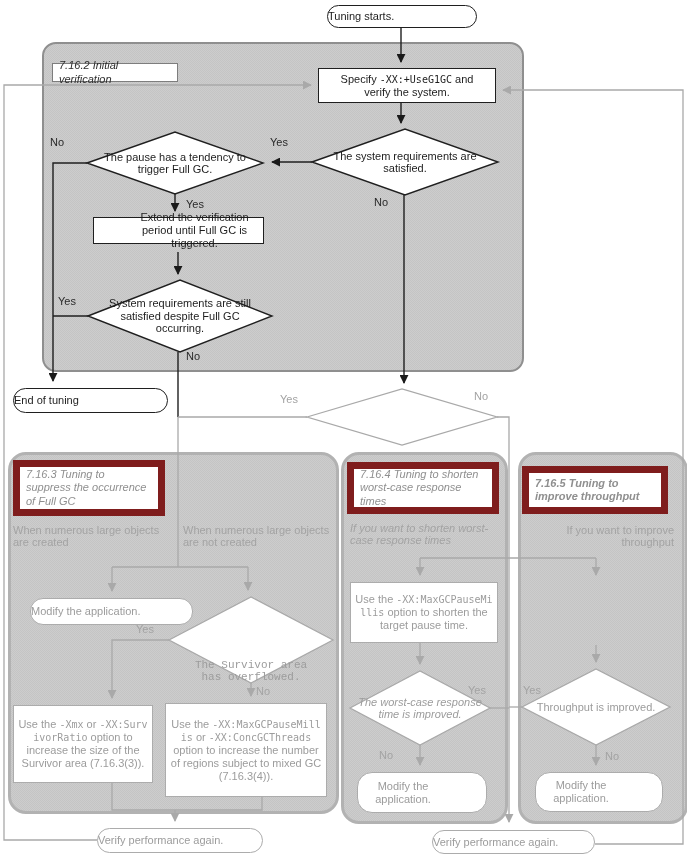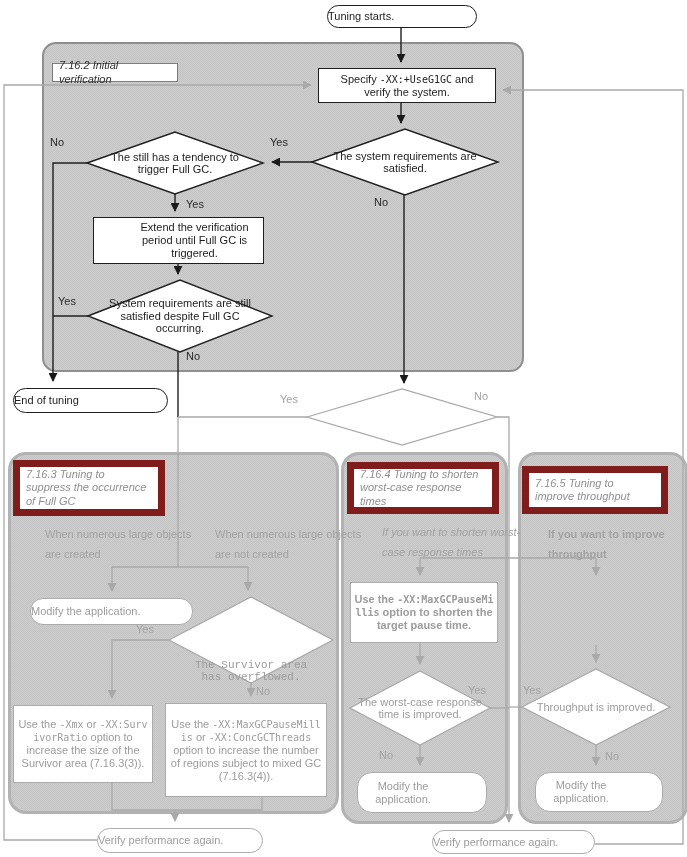--- a/index.html
+++ b/index.html
@@ -18,21 +18,21 @@
   .dark{border:1.5px solid #1f1f1f;color:#1d1d1d;}
   .fade{border:1.5px solid #acacac;color:#9c9c9c;}
   .pill{border-radius:13px;}
   .dtxt{position:absolute;z-index:3;display:flex;align-items:center;justify-content:center;
         text-align:center;line-height:12.5px;background:transparent;}
   .gtx{color:#9c9c9c;}
   .seclbl{position:absolute;z-index:3;background:#ffffff;box-sizing:border-box;
           font-style:italic;display:flex;align-items:center;padding:3px 6px;line-height:13.5px;}
   .l72{border:1px solid #7d7d7d;color:#2e2e2e;}
   .lfade{border:7px solid #7f1d1d;color:#8f8f8f;}
-  .note{position:absolute;z-index:3;color:#a3a3a3;line-height:20px;margin-left:32px;}
+  .note{position:absolute;z-index:3;color:#a3a3a3;line-height:12px;}
   .lb{position:absolute;z-index:4;color:#2a2a2a;}
   .lbg{position:absolute;z-index:4;color:#a3a3a3;}
   .code{font-family:"DejaVu Sans Mono",monospace;font-size:10px;word-break:break-all;}
 </style>
 </head>
 <body>
 
 <div class="canvas">
 
   <div class="panel p72"></div>
@@ -104,24 +104,24 @@
 
   <div class="node dark" style="left:318px;top:68px;width:178px;height:35px;padding:1px 11px;">
     <div><span>Specify </span><span class="code">-XX:+UseG1GC</span><span> and verify the system.</span></div>
     </div>
 
   <div class="dtxt" style="left:325px;top:133px;width:160px;height:58px;">
     <span>The system requirements are satisfied.</span>
     </div>
 
   <div class="dtxt" style="left:95px;top:136px;width:160px;height:54px;">
-    <span>The still has a tendency to trigger Full GC.</span>
-    </div>
-
-  <div class="node dark" style="left:93px;top:217px;width:171px;height:47px;padding-left:32px;">
+    <span>The pause has a tendency to trigger Full GC.</span>
+    </div>
+
+  <div class="node dark" style="left:93px;top:217px;width:171px;height:27px;padding-left:32px;">
     <span>Extend the verification period until Full GC is triggered.</span>
     </div>
 
   <div class="dtxt" style="left:100px;top:284px;width:160px;height:64px;">
     <span>System requirements are still satisfied despite Full GC occurring.</span>
     </div>
 
   <div class="node dark pill" style="left:13px;top:388px;width:155px;height:25px;">
     <span>End of tuning</span>
     </div>
@@ -154,36 +154,36 @@
   <div class="node fade pill" style="left:97px;top:828px;width:166px;height:25px;">
     <span>Verify performance again.</span>
     </div>
 
   <div class="seclbl lfade" style="left:347px;top:462px;width:152px;height:52px;">
     <span>7.16.4 Tuning to shorten worst-case response times</span>
     </div>
   <div class="note" style="left:350px;top:522px;width:156px;font-style:italic;">
     <span>If you want to shorten worst-case response times</span></div>
 
-  <div class="node fade" style="left:350px;top:582px;width:148px;height:61px;padding:2px 3px;font-weight:bold;">
+  <div class="node fade" style="left:350px;top:582px;width:148px;height:61px;padding:2px 3px;">
     <div><span>Use the </span><span class="code">-XX:MaxGCPauseMillis</span><span> option to shorten the target pause time.</span></div>
     </div>
 
-  <div class="dtxt gtx" style="left:355px;top:687px;width:130px;height:42px;">
+  <div class="dtxt gtx" style="left:355px;top:687px;width:130px;height:42px;font-style:italic;">
     <span>The worst-case response time is improved.</span>
     </div>
 
   <div class="node fade pill" style="left:357px;top:772px;width:130px;height:41px;border-radius:15px;">
     <span style="width:90px;">Modify the application.</span>
     </div>
 
-  <div class="seclbl lfade" style="left:522px;top:466px;width:146px;height:48px;">
+  <div class="seclbl lfade" style="left:522px;top:466px;width:146px;height:48px;font-weight:bold;">
     <span>7.16.5 Tuning to improve throughput</span>
     </div>
-  <div class="note" style="left:516px;top:524px;width:128px;text-align:left;font-weight:bold;">
+  <div class="note" style="left:546px;top:524px;width:128px;text-align:right;">
     <span>If you want to improve throughput</span></div>
 
 
   <div class="dtxt gtx" style="left:530px;top:691px;width:132px;height:32px;">
     <span>Throughput is improved.</span>
     </div>
 
   <div class="node fade pill" style="left:535px;top:772px;width:128px;height:40px;border-radius:15px;">
     <span style="width:90px;">Modify the application.</span>
     </div>

